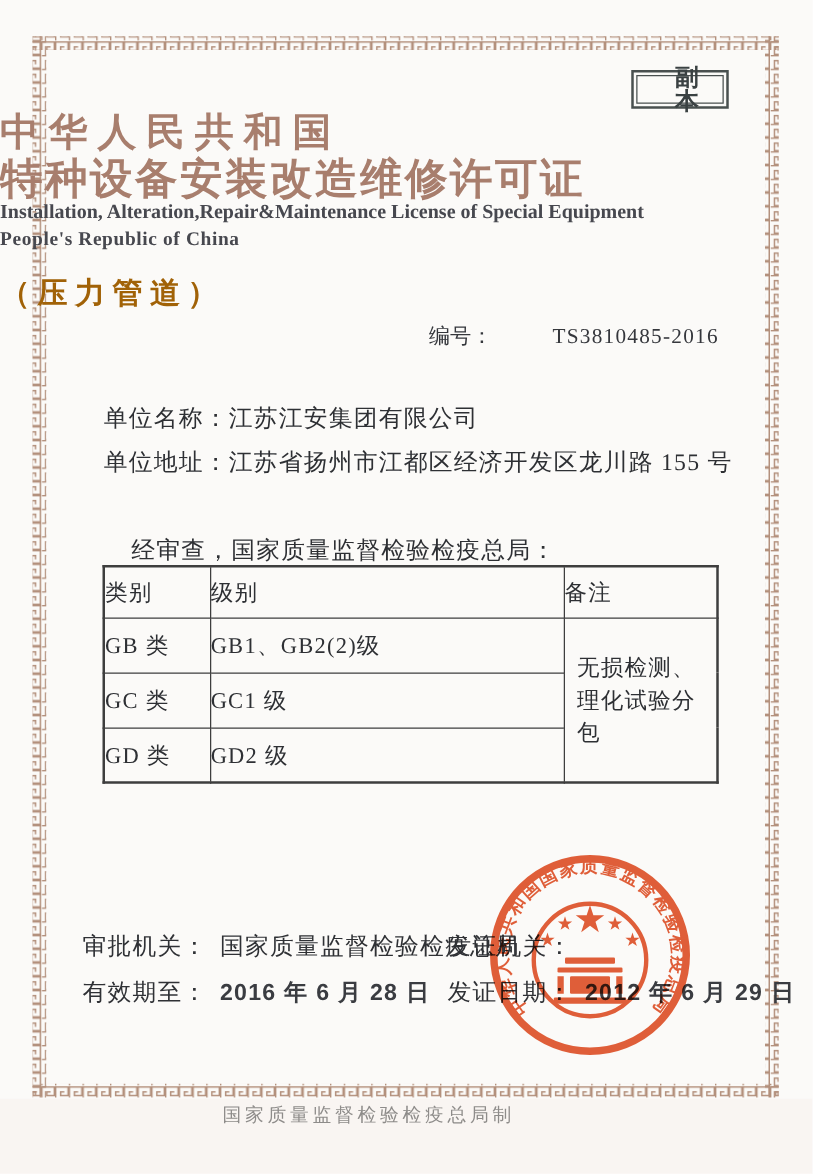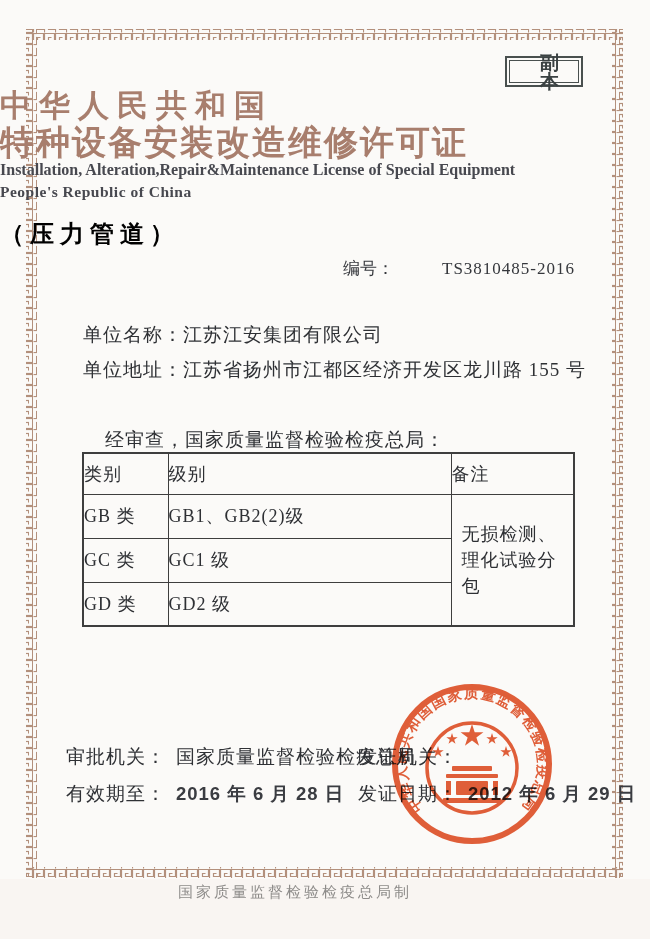--- a/index.html
+++ b/index.html
@@ -34,21 +34,21 @@
   }
   .badge-text{
     font-size:19px;font-weight:bold;color:#3a4142;
     letter-spacing:14px;padding-left:14px;line-height:1;
   }
 
   .title-cn1{top:85px;font-size:31px;font-weight:bold;color:var(--title-brown);letter-spacing:8px;}
   .title-cn2{top:120px;font-size:34px;font-weight:bold;color:var(--title-brown);letter-spacing:2px;}
   .title-en1{top:161px;font-size:16px;font-weight:bold;color:#47484f;}
   .title-en2{top:183px;font-size:15.5px;font-weight:bold;color:#47484f;letter-spacing:0.5px;}
-  .scope-line{top:218px;font-size:24px;font-weight:bold;color:#000000;letter-spacing:6px;}
+  .scope-line{top:218px;font-size:24px;font-weight:bold;color:#a16207;letter-spacing:6px;}
   .serial-line{top:257px;right:75px;font-size:17px;color:#35373c;}
   .serial-line .num{font-family:"Liberation Serif","DejaVu Serif",serif;letter-spacing:1px;margin-left:48px;}
 
   .field-line{font-size:19px;color:#2e3034;letter-spacing:1px;}
   .unit-name{left:83px;top:322px;}
   .unit-addr{left:83px;top:357px;}
   .intro-line{left:105px;top:427px;font-size:19px;color:#2e3034;letter-spacing:1px;}
 
   table.grade-table{
     position:absolute;left:82px;top:452px;width:491px;

